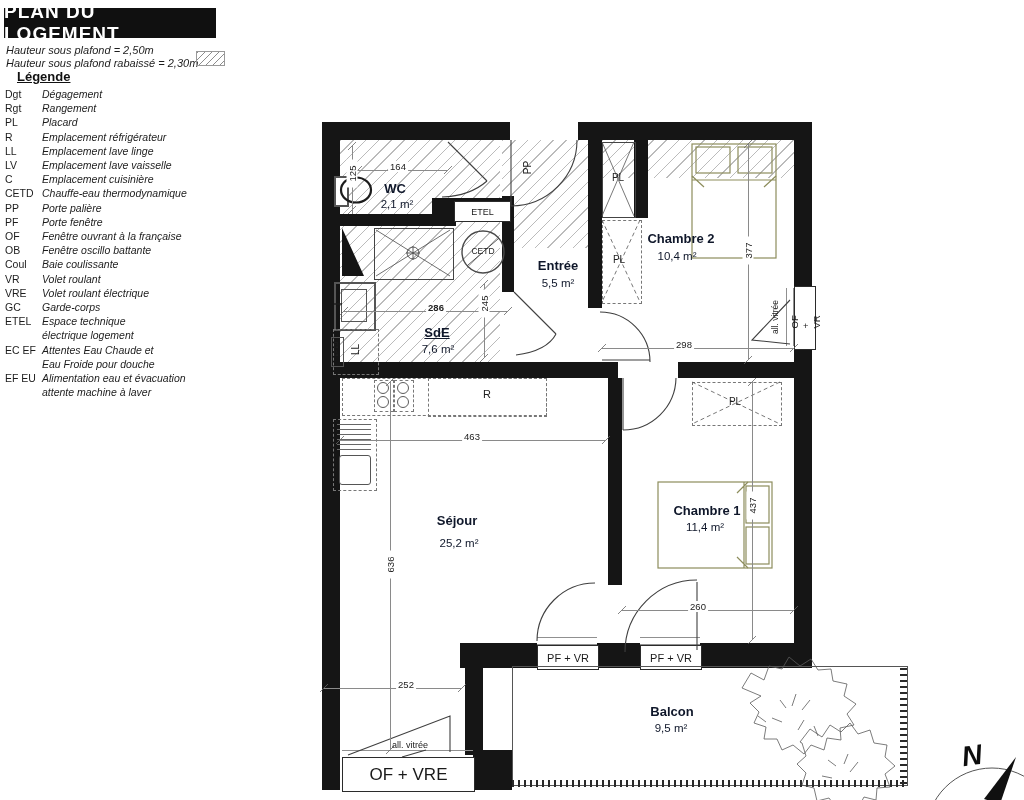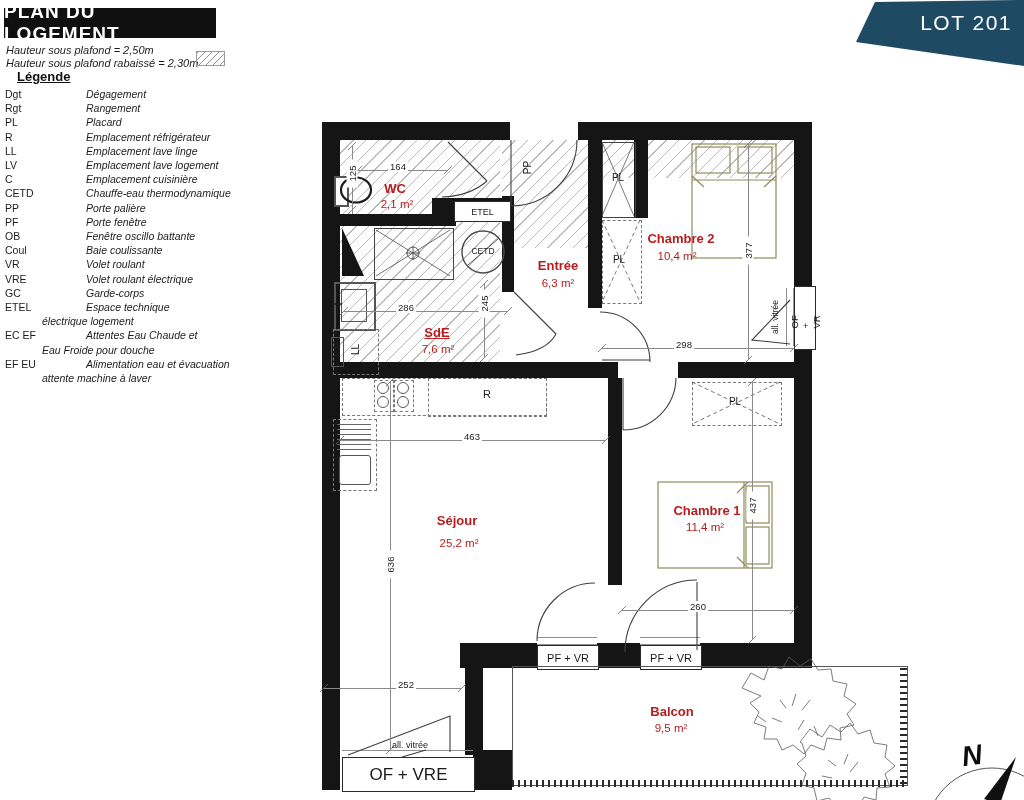--- a/index.html
+++ b/index.html
@@ -1,39 +1,39 @@
 <!DOCTYPE html>
 <html><head>
 <meta charset="utf-8">
 <style>
   html,body{margin:0;padding:0;background:#fff;}
   #stage{position:relative;width:1024px;height:800px;background:#fff;overflow:hidden;
-         font-family:"Liberation Sans",sans-serif;color:#222;}
+         font-family:"Liberation Sans",sans-serif;color:#222;border-radius:20px;}
   
   .titlebar{position:absolute;left:4px;top:8px;width:212px;height:30px;background:#101010;
             display:flex;align-items:center;justify-content:center;}
   .titlebar span{color:#fff;font-size:19px;font-weight:bold;letter-spacing:1px;}
   .note{position:absolute;font-style:italic;font-size:11px;color:#1d1d1d;white-space:nowrap;}
   .hatch-sw{position:absolute;left:196px;top:51px;width:27px;height:13px;border:1px solid #999;
             background:repeating-linear-gradient(135deg,#8d8d8d 0 1px,transparent 1px 5px);}
   .legend-title{position:absolute;left:5px;top:69px;font-size:13px;font-weight:bold;
                 text-decoration:underline;color:#111;padding-left:12px;}
   #legend{position:absolute;left:5px;top:87px;width:250px;}
   .lg-row{font-size:10.5px;line-height:14.2px;color:#1c1c1c;}
   .lg-top{display:flex;}
   .lg-a{width:37px;flex:none;}
-  .lg-l{font-style:italic;margin-left:44px;}
+  .lg-l{font-style:italic;}
   .lg-l2{font-style:italic;margin-left:37px;}
   .lotband{position:absolute;left:850px;top:0;width:174px;height:72px;background:#1f4a63;
            clip-path:polygon(25px 2px,174px 0px,174px 66px,6px 42px);}
   .lotband span{position:absolute;right:12px;top:11px;color:#fff;font-size:21px;letter-spacing:1.5px;}
   
   .wall{position:absolute;background:#151515;}
   .hatch{position:absolute;background:repeating-linear-gradient(135deg,rgba(120,120,120,.5) 0 1px,transparent 1px 9px);}
-  .lbl{position:absolute;color:#b91c1c;white-space:nowrap;}
+  .lbl{position:absolute;color:#0f172a;white-space:nowrap;}
   .room-name{font-weight:bold;font-size:13px;transform:translateX(-50%);}
   .room-area{font-size:11.5px;transform:translateX(-50%);}
   .dim{position:absolute;font-size:9.5px;background:#fff;padding:0 2px;transform:translateX(-50%);color:#222;white-space:nowrap;}
   .dimv{position:absolute;font-size:9.5px;background:#fff;text-align:center;transform:rotate(-90deg);color:#222;white-space:nowrap;}
   .dline{position:absolute;background:#8a8a8a;}
   .tag{position:absolute;font-size:10px;text-align:center;color:#222;}
   .rotv{transform:rotate(-90deg);}
   .dashed{position:absolute;border:1px dashed #777;}
   .solidbox{position:absolute;border:1px solid #555;}
   .winbox{position:absolute;background:#fff;border:1.5px solid #2b2b2b;display:flex;
@@ -93,21 +93,21 @@
     <div class="lg-row">
         <div class="lg-top">
           <div class="lg-a">LL</div>
           <div class="lg-l">Emplacement lave linge</div>
         </div>
         <div class="lg-l2"></div>
       </div>
     <div class="lg-row">
         <div class="lg-top">
           <div class="lg-a">LV</div>
-          <div class="lg-l">Emplacement lave logement</div>
+          <div class="lg-l">Emplacement lave vaisselle</div>
         </div>
         <div class="lg-l2"></div>
       </div>
     <div class="lg-row">
         <div class="lg-top">
           <div class="lg-a">C</div>
           <div class="lg-l">Emplacement cuisinière</div>
         </div>
         <div class="lg-l2"></div>
       </div>
@@ -127,20 +127,27 @@
       </div>
     <div class="lg-row">
         <div class="lg-top">
           <div class="lg-a">PF</div>
           <div class="lg-l">Porte fenêtre</div>
         </div>
         <div class="lg-l2"></div>
       </div>
     <div class="lg-row">
         <div class="lg-top">
+          <div class="lg-a">OF</div>
+          <div class="lg-l">Fenêtre ouvrant à la française</div>
+        </div>
+        <div class="lg-l2"></div>
+      </div>
+    <div class="lg-row">
+        <div class="lg-top">
           <div class="lg-a">OB</div>
           <div class="lg-l">Fenêtre oscillo battante</div>
         </div>
         <div class="lg-l2"></div>
       </div>
     <div class="lg-row">
         <div class="lg-top">
           <div class="lg-a">Coul</div>
           <div class="lg-l">Baie coulissante</div>
         </div>
@@ -183,23 +190,20 @@
       </div>
     <div class="lg-row">
         <div class="lg-top">
           <div class="lg-a">EF EU</div>
           <div class="lg-l">Alimentation eau et évacuation</div>
         </div>
         <div class="lg-l2">attente machine à laver</div>
       </div>
   </div>
 
-  <div class="lotband">
-    <span>LOT 201</span>
-  </div>
 
   <div class="hatch" style="left:340px;top:140px;width:160px;height:224px;"></div>
   <div class="hatch" style="left:502px;top:140px;width:86px;height:108px;"></div>
   <div class="hatch" style="left:602px;top:140px;width:192px;height:38px;"></div>
 
   <div class="wall" style="left:322px;top:122px;width:188px;height:18px;"></div>
   <div class="wall" style="left:578px;top:122px;width:234px;height:18px;"></div>
   <div class="wall" style="left:322px;top:122px;width:18px;height:668px;"></div>
   <div class="wall" style="left:794px;top:122px;width:18px;height:166px;"></div>
   <div class="wall" style="left:794px;top:348px;width:18px;height:297px;"></div>
@@ -335,21 +339,21 @@
 
     <circle cx="992" cy="834" r="66" stroke="#555" fill="none" stroke-width="1"></circle>
     <path d="M1016 757 L984 799 L1000 804 Z" fill="#101010"></path>
   </svg>
 
   <div class="lbl room-name" style="left:395px;top:181px;">WC</div>
   <div class="lbl room-area" style="left:397px;top:198px;">2,1 m²</div>
   <div class="lbl room-name" style="left:437px;top:325px;text-decoration:underline;">SdE</div>
   <div class="lbl room-area" style="left:438px;top:343px;">7,6 m²</div>
   <div class="lbl room-name" style="left:558px;top:258px;">Entrée</div>
-  <div class="lbl room-area" style="left:558px;top:277px;">6,3 m²</div>
+  <div class="lbl room-area" style="left:558px;top:277px;">5,5 m²</div>
   <div class="lbl room-name" style="left:681px;top:231px;">Chambre 2</div>
   <div class="lbl room-area" style="left:677px;top:250px;">10,4 m²</div>
   <div class="lbl room-name" style="left:707px;top:503px;">Chambre 1</div>
   <div class="lbl room-area" style="left:705px;top:521px;">11,4 m²</div>
   <div class="lbl room-name" style="left:457px;top:513px;">Séjour</div>
   <div class="lbl room-area" style="left:459px;top:537px;">25,2 m²</div>
   <div class="lbl room-name" style="left:672px;top:704px;">Balcon</div>
   <div class="lbl room-area" style="left:671px;top:722px;">9,5 m²</div>
 
   <div class="tag rotv" style="left:509px;top:162px;width:36px;">PP</div>
@@ -361,21 +365,21 @@
   <div class="tag rotv" style="left:318px;top:346px;width:36px;font-size:5px;">EF EU</div>
   <div class="tag" style="left:463px;top:246px;width:40px;font-size:8.5px;">CETD</div>
   <div class="tag rotv" style="left:752px;top:312px;width:46px;font-size:8.5px;">all. vitrée</div>
   <div class="tag" style="left:386px;top:740px;width:48px;font-size:9px;">all. vitrée</div>
 
   <div class="dline" style="left:358px;top:170px;width:90px;height:1px;"></div>
   <div class="dim" style="left:398px;top:161px;">164</div>
   <div class="dline" style="left:352px;top:146px;width:1px;height:68px;"></div>
   <div class="dimv" style="left:338px;top:168px;width:28px;">125</div>
   <div class="dline" style="left:344px;top:311px;width:164px;height:1px;"></div>
-  <div class="dim" style="left:406px;top:302px;">286</div>
+  <div class="dim" style="left:436px;top:302px;font-weight:bold;">286</div>
   <div class="dline" style="left:484px;top:284px;width:1px;height:74px;"></div>
   <div class="dimv" style="left:470px;top:298px;width:28px;">245</div>
   <div class="dline" style="left:602px;top:348px;width:192px;height:1px;"></div>
   <div class="dim" style="left:684px;top:339px;">298</div>
   <div class="dline" style="left:748px;top:144px;width:1px;height:216px;"></div>
   <div class="dimv" style="left:734px;top:245px;width:28px;">377</div>
   <div class="dline" style="left:340px;top:440px;width:266px;height:1px;"></div>
   <div class="dim" style="left:472px;top:431px;">463</div>
   <div class="dline" style="left:390px;top:382px;width:1px;height:368px;"></div>
   <div class="dimv" style="left:376px;top:559px;width:28px;">636</div>

